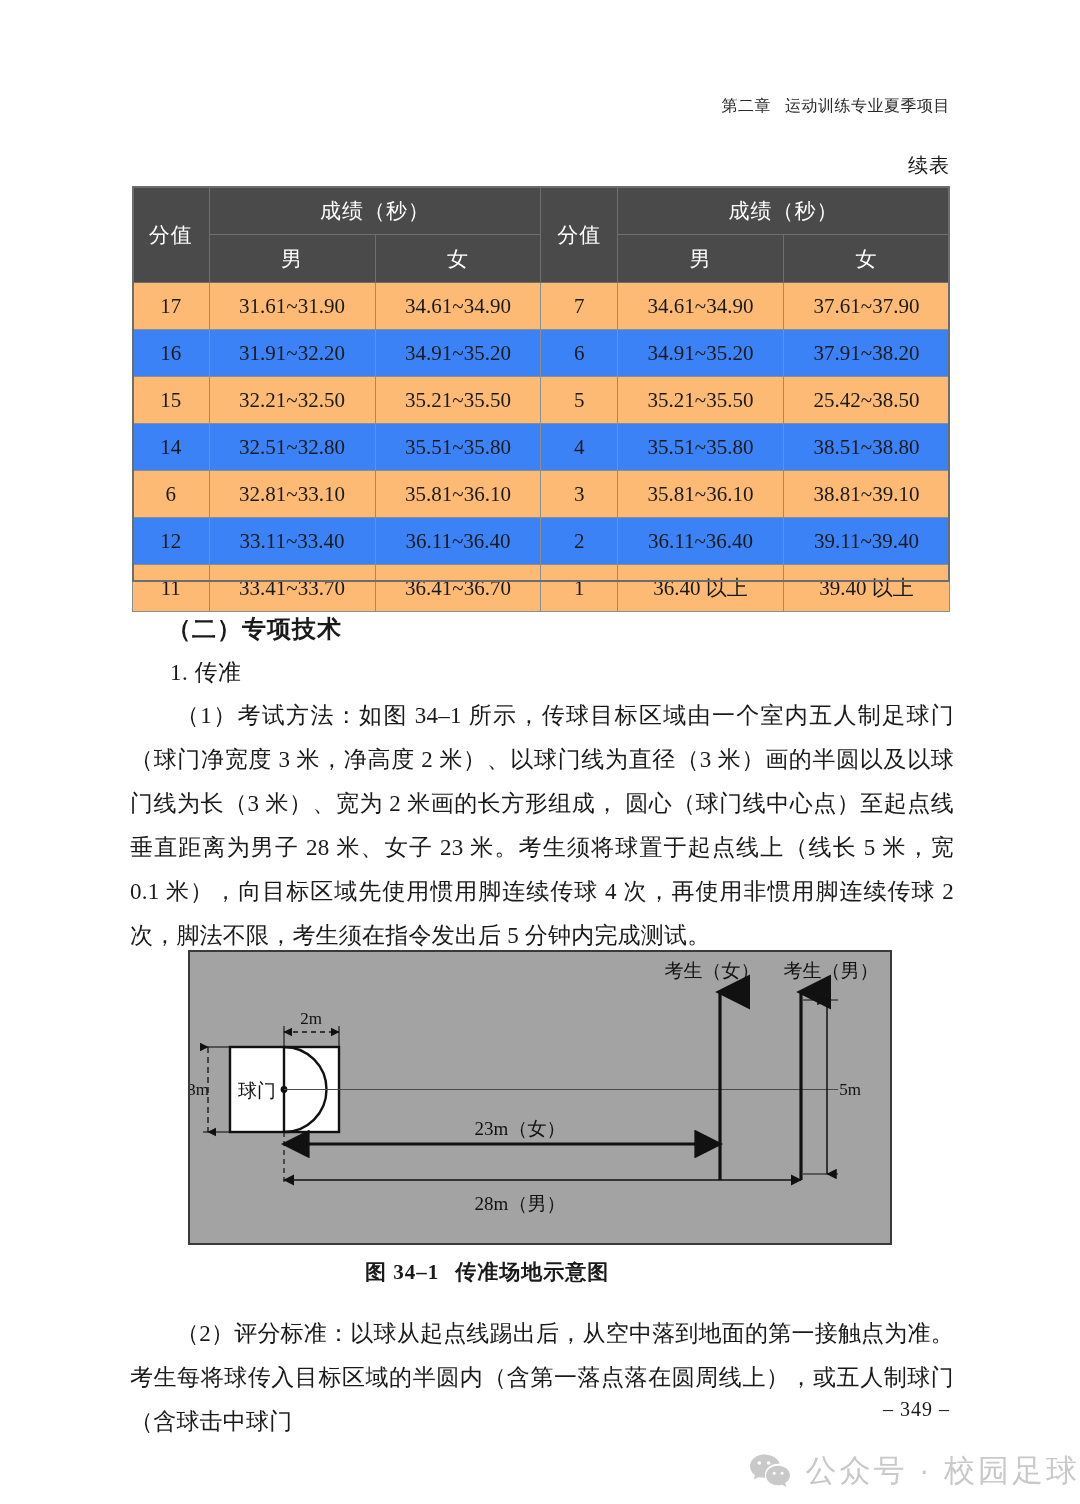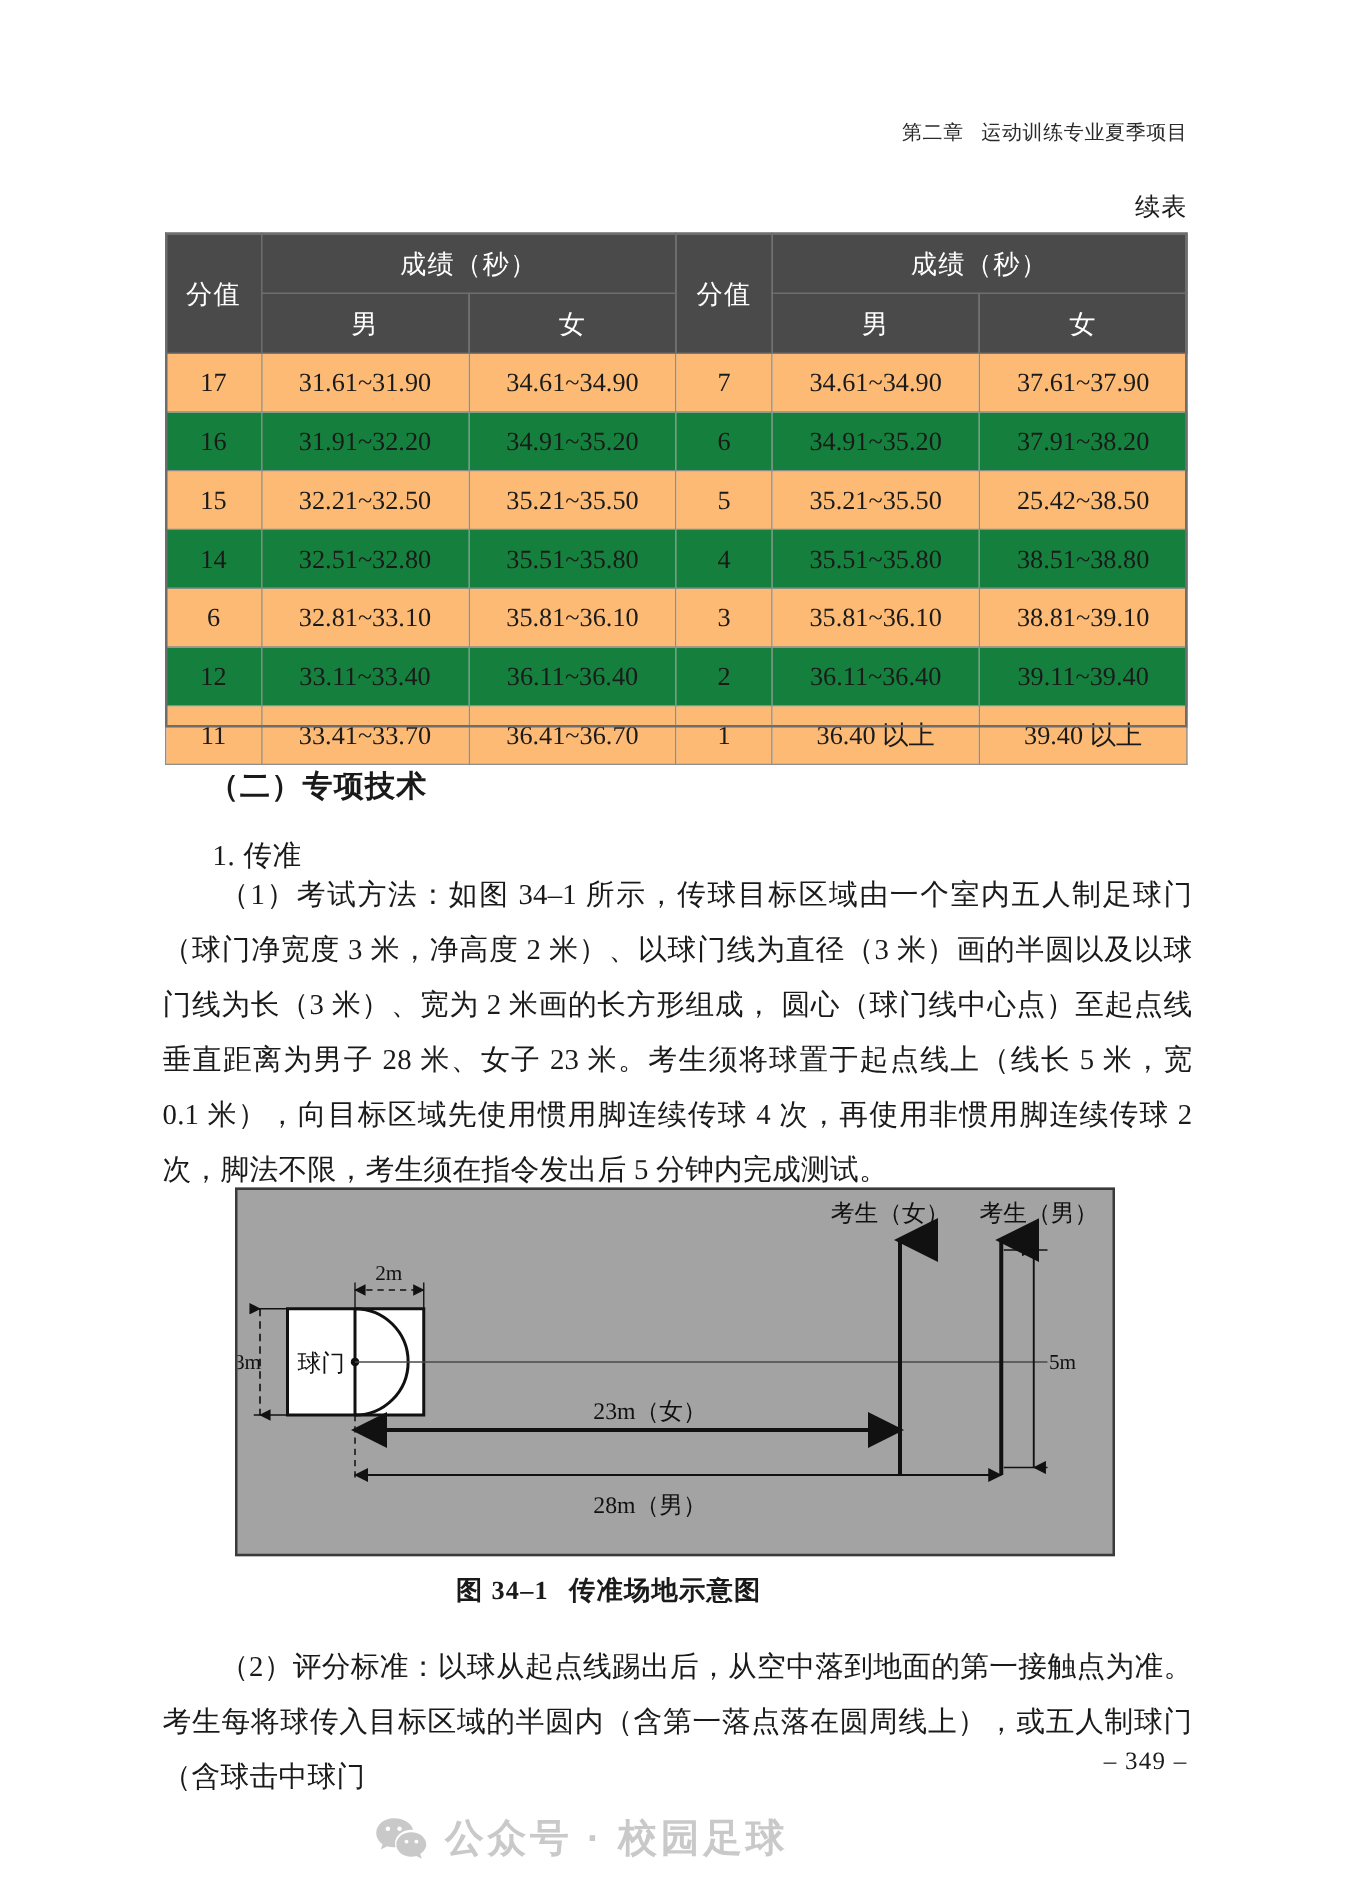--- a/index.html
+++ b/index.html
@@ -62,21 +62,21 @@
     background: #4a4a4a;
     color: #ffffff;
     font-weight: normal;
     border-color: #6f6f6f;
     letter-spacing: 1px;
   }
   thead th.hrow1 { height: 45px; }
   thead th.hrow2 { height: 45px; }
   table.score-table tbody td { height: 44px; }
   tbody tr.odd td  { background: #fdba74; }
-  tbody tr.even td { background: #15803d; text-align: center; }
+  tbody tr.even td { background: #3b82f6; text-align: center; }
 
   .col-score { width: 9.0%; }
   .col-val   { width: 20.5%; }
   .col-score2 { width: 9.0%; }
 
   .tbl-outer {
     position: absolute;
     left: 132px; top: 186px;
     width: 818px; height: 396px;
     border: 2px solid #6d6d6d;
@@ -92,21 +92,20 @@
     font-size: 24px;
     font-weight: bold;
     letter-spacing: 1px;
   }
   .sub-num {
     position: absolute;
     left: 170px;
     top: 657px;
     font-size: 23px;
     letter-spacing: 0.5px;
-    margin-top: 12px;
   }
   .para {
     position: absolute;
     left: 130px;
     width: 824px;
     font-size: 23px;
     line-height: 44px;
     text-align: justify;
     text-justify: inter-ideograph;
     letter-spacing: 0.2px;
@@ -150,22 +149,21 @@
 
   
   .wechat-footer {
     position: absolute;
     left: 0;
     top: 1438px;
     width: 1080px;
     height: 66px;
     display: flex;
     align-items: center;
-    justify-content: flex-start;
-    font-weight: bold;
+    justify-content: flex-end;
   }
   .wechat-inner {
     display: flex;
     align-items: center;
     gap: 14px;
     margin-left: 300px;
   }
   .wechat-text {
     font-size: 31px;
     color: #c9c9c9;

